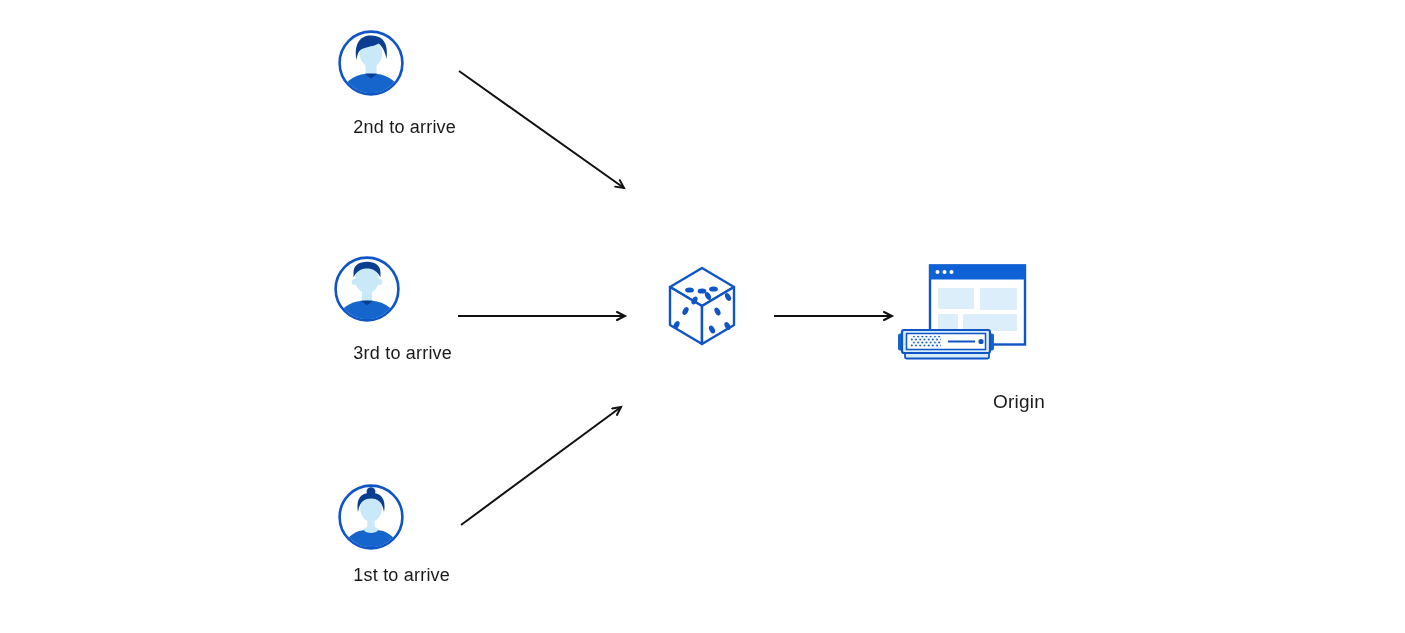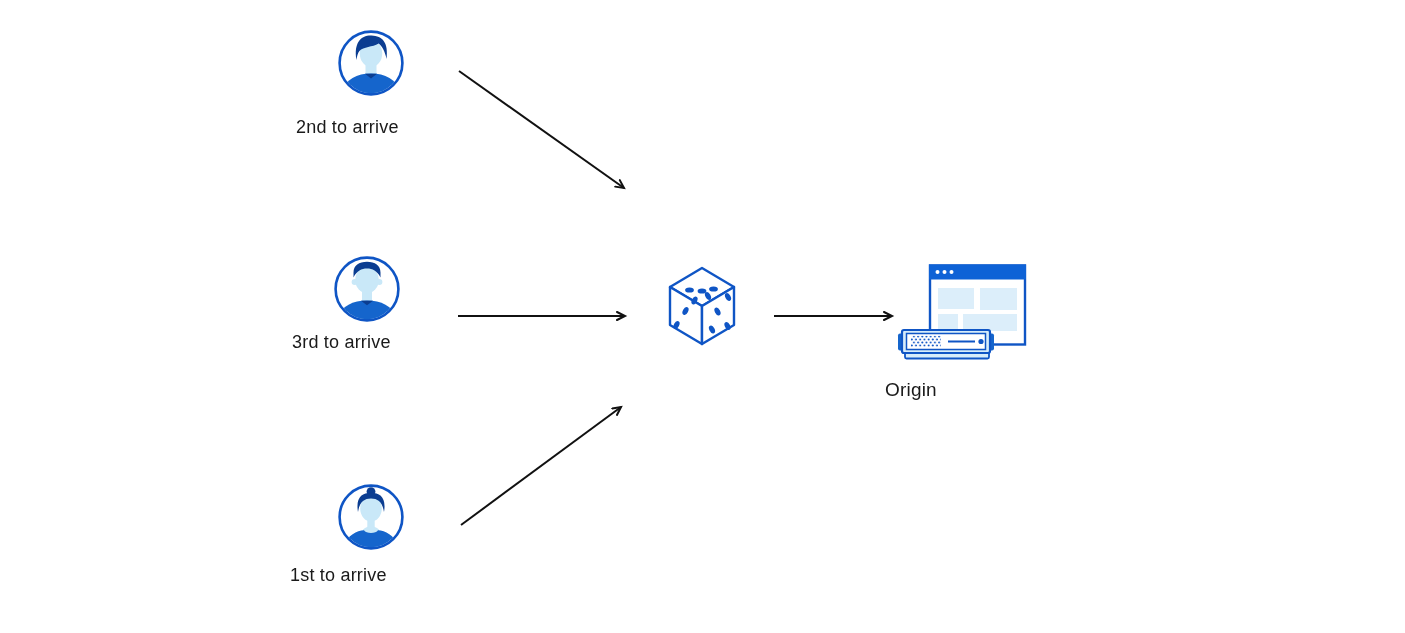--- a/index.html
+++ b/index.html
@@ -6,27 +6,27 @@
   .canvas{
     position:relative;
     width:1405px;height:633px;
     background:#ffffff;
     font-family:"Liberation Sans",sans-serif;
     overflow:hidden;
   }
   .abs{position:absolute;}
   .node-label{
     position:absolute;
-    text-align:left;
+    text-align:right;
     font-size:18px;
     color:#1a1a1a;
     letter-spacing:.2px;
     white-space:nowrap;
   }
-  .origin-label{font-size:19px;}
+  .origin-label{font-size:19px;margin-top:12px;}
   svg{display:block;}
 </style>
 </head>
 <body>
 
 <div class="canvas">
 
   <svg class="abs" style="left:0;top:0" width="1405" height="633" viewBox="0 0 1405 633">
     <defs>
       <marker id="ah" markerWidth="14" markerHeight="12" refX="9" refY="5" orient="auto" markerUnits="userSpaceOnUse">
@@ -69,21 +69,21 @@
       <rect x="28" y="32" width="10" height="15" fill="#C9E8F8"></rect>
       <path d="M4,66 L4,61 C7.5,50 19,44.5 33,44.5 C47,44.5 58.5,50 62,61 L62,66 Z" fill="#1565CC"></path>
       <path d="M27,44.7 L33,49.2 L39,44.7 Z" fill="#0B3D91"></path>
       <circle cx="20.6" cy="26" r="3" fill="#C9E8F8"></circle>
       <circle cx="45.4" cy="26" r="3" fill="#C9E8F8"></circle>
       <ellipse cx="33" cy="24" rx="11.8" ry="13.2" fill="#C9E8F8"></ellipse>
       <path d="M19.5,21.5 L19.5,16.5 C19.5,9.5 25,5.8 33,5.8 C41,5.8 46.5,9.5 46.5,16.5 L46.5,21.5
                C43,14.8 38.6,12.6 33,12.6 C27.4,12.6 23,14.8 19.5,21.5 Z" fill="#0B3D91"></path>
     </g>
   </svg>
-  <div class="node-label" style="left:292px;top:332px;width:160px">3rd to arrive</div>
+  <div class="node-label" style="left:292px;top:343px;width:160px">3rd to arrive</div>
 
   <svg class="abs" style="left:338px;top:484px" width="66" height="66" viewBox="0 0 66 66">
     <defs>
         <clipPath id="c3">
           <circle cx="33" cy="33" r="30.2"></circle>
         </clipPath>
       </defs>
     <circle cx="33" cy="33" r="31.4" fill="#ffffff" stroke="#0F55C5" stroke-width="2.6"></circle>
     <g clip-path="url(#c3)">
       <rect x="29.3" y="32" width="7.4" height="16" fill="#C9E8F8"></rect>

